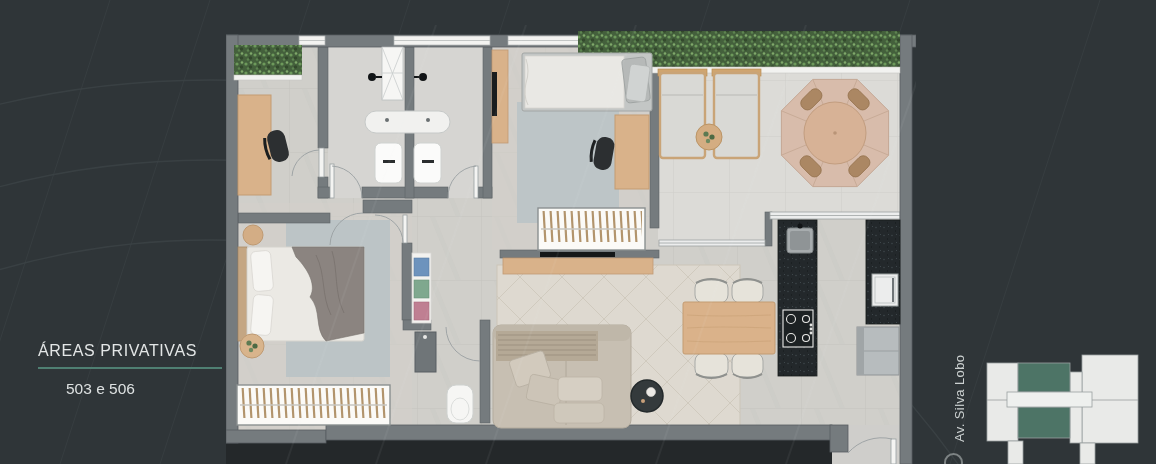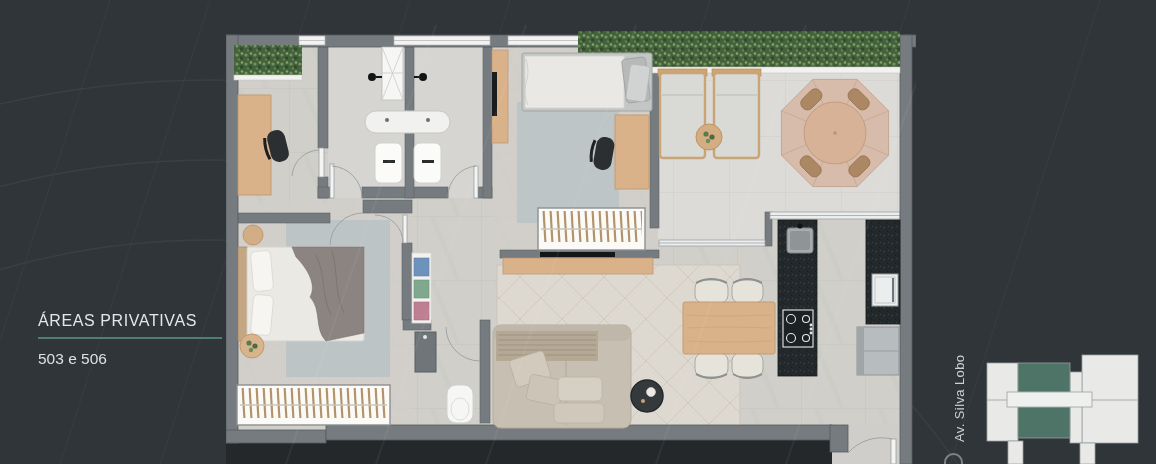--- a/index.html
+++ b/index.html
@@ -3,24 +3,24 @@
 <meta charset="utf-8">
 <style>
   html,body{margin:0;padding:0;}
   body{
     width:1156px;height:464px;position:relative;overflow:hidden;
     background:#2f3538;
     font-family:"Liberation Sans", sans-serif;
   }
   .abs{position:absolute;}
   #bg-decor{left:0;top:0;}
-  #info-panel{left:38px;top:312px;width:190px;}
+  #info-panel{left:38px;top:342px;width:190px;}
   #info-title{font-size:16px;letter-spacing:.6px;color:#e3e6e6;font-weight:400;white-space:nowrap;}
   #info-underline{margin-top:7px;width:184px;height:2px;background:#4f7f72;}
-  #info-sub{margin-top:9px;font-size:15.5px;line-height:21px;color:#dde1e1;}
+  #info-sub{margin-top:9px;font-size:15.5px;line-height:21px;color:#dde1e1;margin-left:28px;}
   #floor-plan-svg{left:226px;top:25px;}
   #key-plan-svg{left:980px;top:350px;}
   #street-label{
     left:952px;top:442px;transform-origin:0 0;transform:rotate(-90deg);
     font-size:13px;letter-spacing:.4px;color:#ccd1d1;white-space:nowrap;
   }
   #compass-circle{
     left:944px;top:453px;width:15px;height:15px;border-radius:50%;
     border:2px solid #7d8384;
   }

